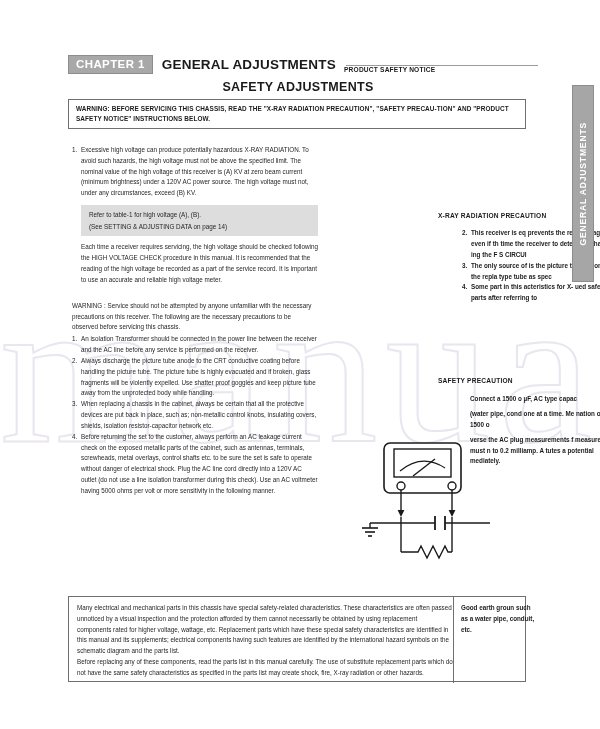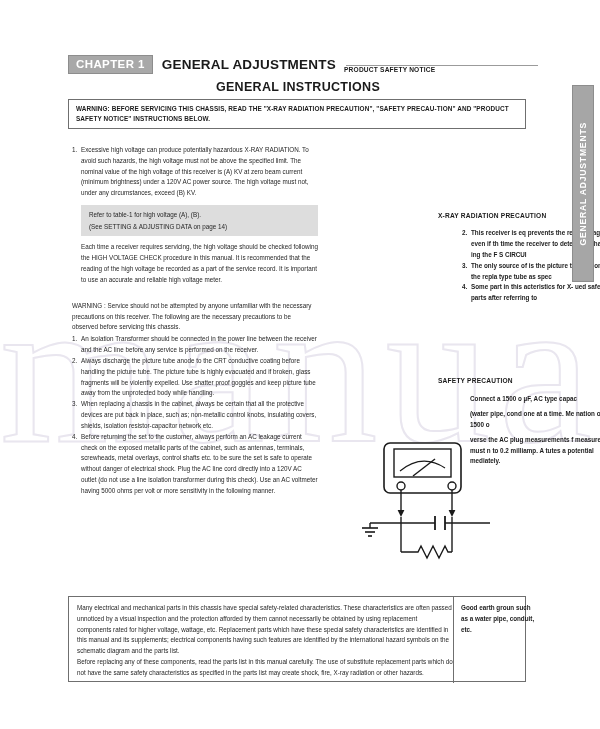--- a/index.html
+++ b/index.html
@@ -238,21 +238,21 @@
 <div id="watermark">manual</div>
 
 <div class="page">
 
   <div id="chapter-bar">
     <span id="chapter-tag">CHAPTER 1</span>
     <span id="chapter-title">GENERAL ADJUSTMENTS</span>
     <span id="chapter-rule"></span>
   </div>
 
-  <div id="safety-instructions-title">GENERAL INSTRUCTIONS</div>
+  <div id="safety-instructions-title">SAFETY ADJUSTMENTS</div>
 
   <div id="warning-box">WARNING: BEFORE SERVICING THIS CHASSIS, READ THE "X-RAY RADIATION PRECAUTION", "SAFETY PRECAU-TION" AND "PRODUCT SAFETY NOTICE" INSTRUCTIONS BELOW.</div>
 
   <div id="side-tab">
     <span id="side-tab-label">GENERAL ADJUSTMENTS</span>
   </div>
 
   <div id="left-col">
 
     <div class="ol-item">

